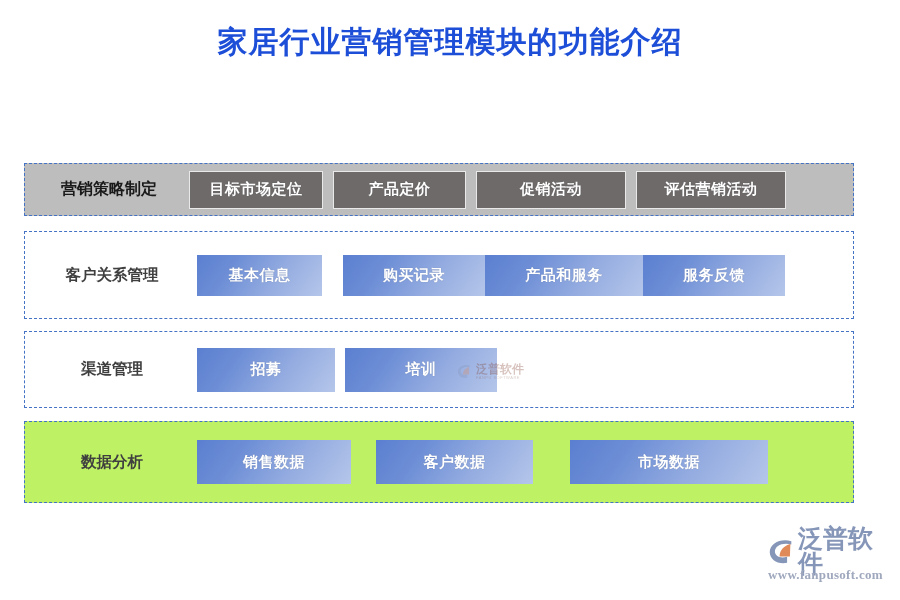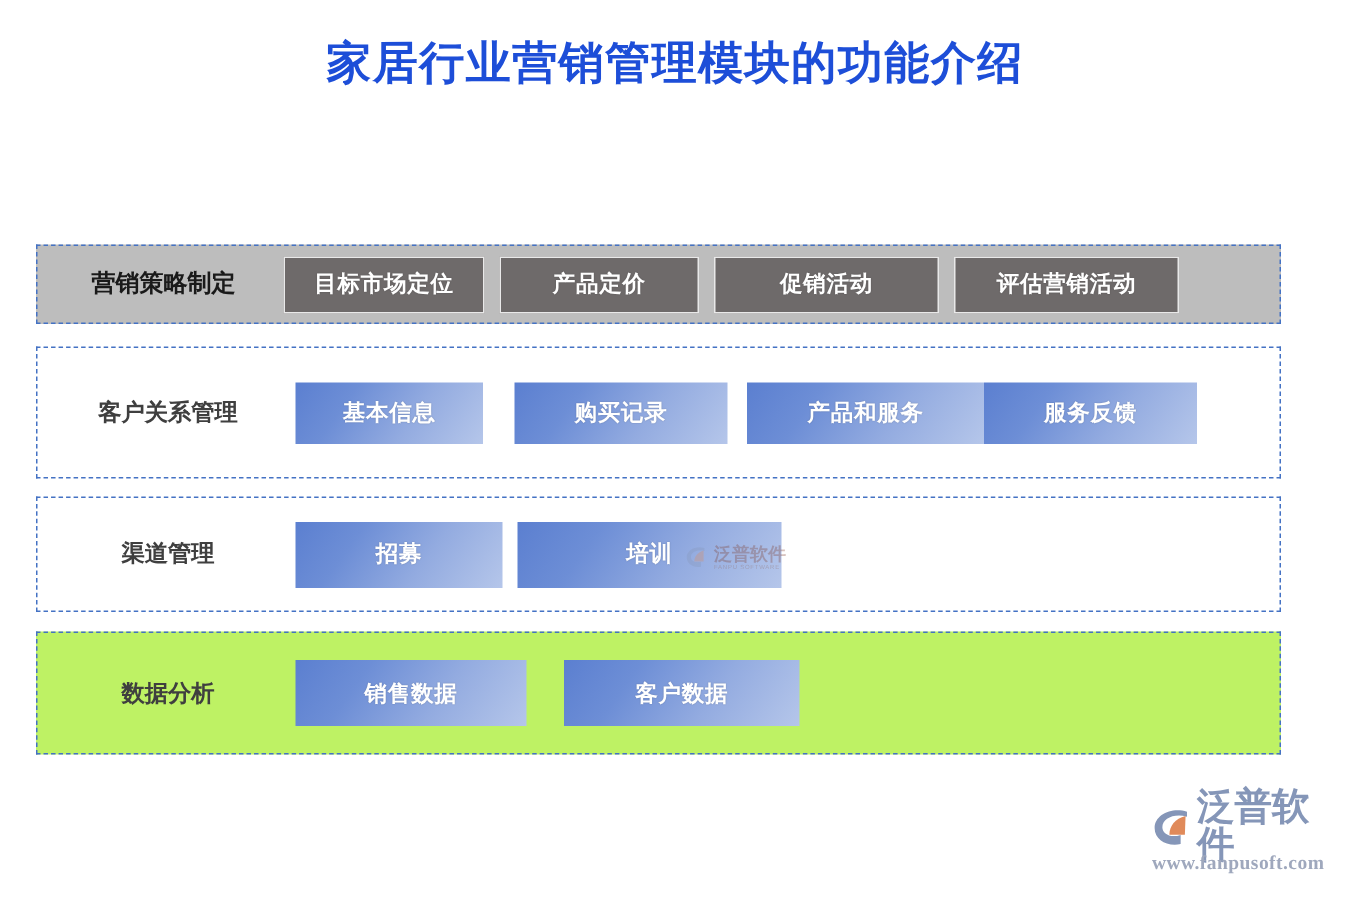--- a/index.html
+++ b/index.html
@@ -224,39 +224,40 @@
       <div class="node" style="width:133px">产品定价</div>
       <div class="node" style="width:150px">促销活动</div>
       <div class="node" style="width:150px">评估营销活动</div>
     </div>
   </div>
 
   <div class="row row-2">
     <div class="row-label">客户关系管理</div>
     <div class="boxes">
       <div class="node node-blue" style="width:125px;margin-right:21px">基本信息</div>
-      <div class="node node-blue" style="width:142px;margin-right:13px">购买记录</div>
+      <div class="node node-blue" style="width:142px;margin-right:0">购买记录</div>
       <div class="node node-blue" style="width:158px">产品和服务</div>
       <div class="node node-blue" style="width:142px;margin-right:10px">服务反馈</div>
     </div>
   </div>
 
   <div class="row row-3">
     <div class="row-label">渠道管理</div>
     <div class="boxes">
       <div class="node node-blue" style="width:138px;margin-right:10px">招募</div>
-      <div class="node node-blue" style="width:176px;margin-right:17px">培训</div>
+      <div class="node node-blue" style="width:152px;margin-right:17px">培训</div>
     </div>
   </div>
 
   <div class="row row-4">
     <div class="row-label">数据分析</div>
     <div class="boxes">
       <div class="node node-blue" style="width:154px;margin-right:25px">销售数据</div>
       <div class="node node-blue" style="width:157px;margin-right:37px">客户数据</div>
+      <div class="node node-blue" style="width:198px">市场数据</div>
     </div>
   </div>
 
 </div>
 
 <div class="watermark">
   <svg class="wm-mark" viewBox="0 0 32 32">
     <path d="M26 6 C16 3 5 8 5 17 C5 25 13 30 22 28 L22 22 C15 24 10 21 10 16.5 C10 11 17 7.5 26 9.5 Z" fill="#8596b8"></path>
     <path d="M25 9 C18 11 14 16 14 22 L25 22 Z" fill="#e08a5a"></path>
   </svg>

